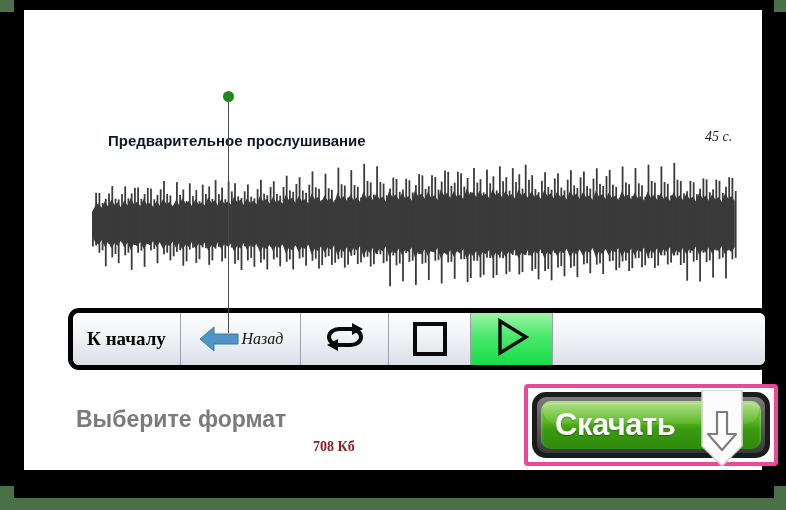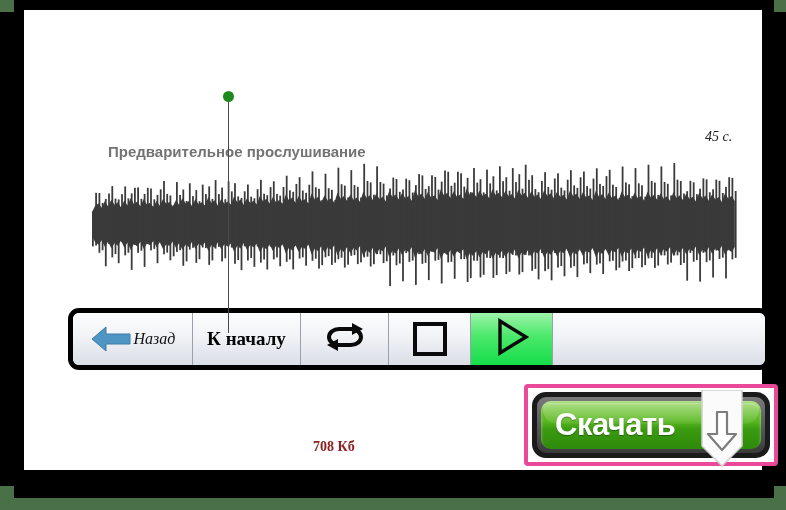--- a/index.html
+++ b/index.html
@@ -93,24 +93,24 @@
     position: absolute;
     left: 204px; top: 86px;
     width: 1px; height: 237px;
     background: #4a4a4a;
     z-index: 5;
   }
 
   
   .preview-label {
     position: absolute;
-    left: 84px; top: 133px;
+    left: 84px; top: 122px;
     font-size: 15px;
     font-weight: bold;
-    color: #737373;
+    color: #0f172a;
   }
   .duration-label {
     position: absolute;
     left: 681px; top: 119px;
     font-family: "Liberation Serif", serif;
     font-style: italic;
     font-size: 14px;
     color: #222;
   }
 
@@ -484,31 +484,31 @@
           <rect x="629.9" y="45.0" width="1.78" height="64.6" fill="#3a3a3a"></rect>
           <rect x="633.1" y="38.8" width="1.78" height="91.6" fill="#3a3a3a"></rect>
           <rect x="636.3" y="29.2" width="1.78" height="73.1" fill="#3a3a3a"></rect>
           <rect x="639.5" y="29.9" width="1.78" height="81.5" fill="#3a3a3a"></rect>
           <rect x="642.8" y="43.0" width="1.78" height="66.9" fill="#3a3a3a"></rect>
         </svg>
     </div>
 
     <div class="transport">
 
+      <div class="tcell cell-start">
+        <span class="start-text">К началу</span>
+      </div>
+
       <div class="tcell cell-back">
         <span class="back-arrow">
           <svg viewBox="0 0 42 28" width="42" height="28">
             <path d="M16 2 L2 14 L16 26 V19 H40 V9 H16 Z" fill="#4f95c4" stroke="#3d7ba6" stroke-width="1"></path>
           </svg>
         </span>
         <span class="back-text">Назад</span>
-      </div>
-
-      <div class="tcell cell-start">
-        <span class="start-text">К началу</span>
       </div>
 
       <div class="tcell cell-loop">
         <span>
           <svg viewBox="0 0 48 34" width="48" height="34">
             <path d="M34 9 H18 a10 8 0 0 0 0 16" fill="none" stroke="#0a0a0a" stroke-width="4"></path>
             <path d="M14 25 H30 a10 8 0 0 0 0 -16" fill="none" stroke="#0a0a0a" stroke-width="4"></path>
             <path d="M31 3 L42 9 L31 15 Z" fill="#0a0a0a"></path>
             <path d="M17 19 L6 25 L17 31 Z" fill="#0a0a0a"></path>
           </svg>
@@ -523,20 +523,21 @@
         <span>
           <svg viewBox="0 0 36 38" width="36" height="38">
             <path d="M6 3 L32 19 L6 35 Z" fill="none" stroke="#0a0a0a" stroke-width="3.4" stroke-linejoin="miter"></path>
           </svg>
         </span>
       </div>
 
       <div class="tcell cell-blank"></div>
     </div>
 
+    <div class="format-label static">Выберите формат</div>
 
 
 
     <div class="size-label static">708 Кб</div>
 
     <div class="dl-red">
       <div class="dl-black">
         <div class="dl-green">
           <div class="dl-gloss"></div>
           <span class="dl-text">Скачать</span>

